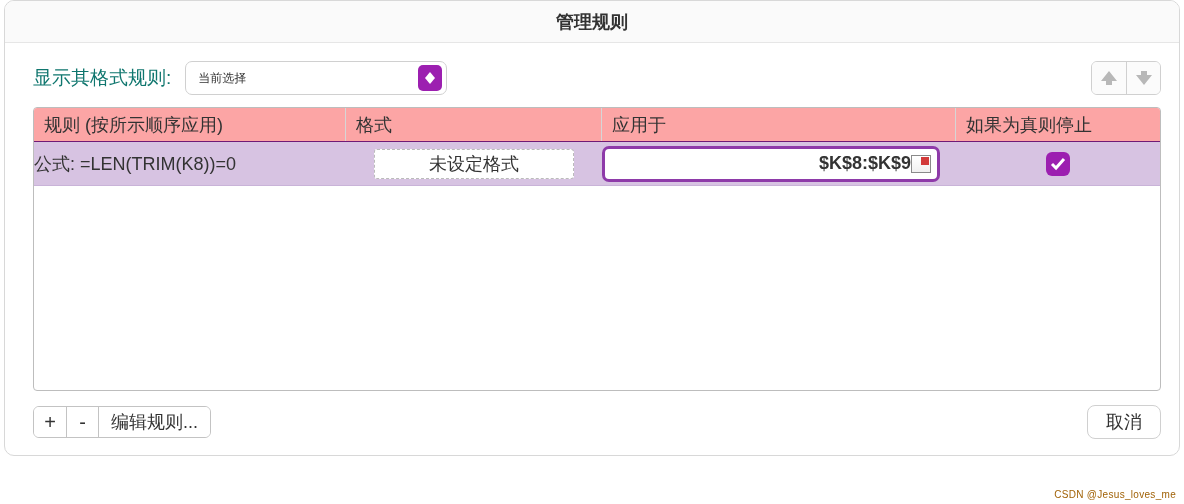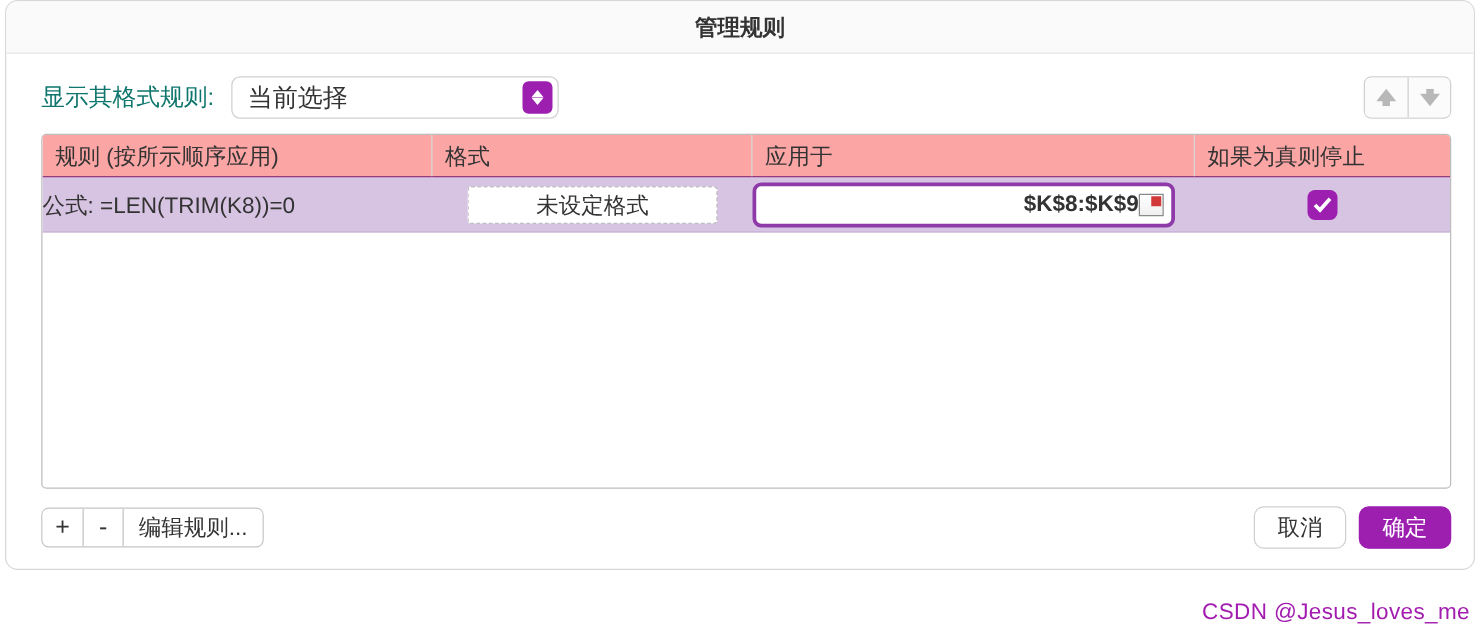--- a/index.html
+++ b/index.html
@@ -42,21 +42,21 @@
   .combo {
     display: inline-flex;
     align-items: center;
     justify-content: space-between;
     width: 262px;
     height: 34px;
     border: 1px solid #d0d0d0;
     border-radius: 7px;
     background: #fff;
     padding: 0 4px 0 12px;
-    font-size: 20px;
+    font-size: 12px;
   }
   .stepper {
     width: 24px;
     height: 26px;
     border-radius: 5px;
     background: #9c1fb0;
     display: flex;
     flex-direction: column;
     align-items: center;
     justify-content: center;
@@ -168,22 +168,22 @@
     display: inline-flex;
     align-items: center;
     margin-left: 10px;
   }
   .btn-cancel { background: #fff; border: 1px solid #d0d0d0; }
   .btn-ok { background: #9c1fb0; color: #fff; border: 1px solid #9c1fb0; font-weight: 500; }
   .watermark {
     position: absolute;
     right: 8px;
     bottom: 4px;
-    font-size: 18px;
-    color: #a21caf;
+    font-size: 10px;
+    color: #a16207;
     letter-spacing: 0.3px;
   }
 </style>
 </head>
 <body>
 
 <div class="dialog">
   <div class="titlebar">管理规则</div>
 
   <div class="toolbar">
@@ -245,17 +245,16 @@
   </div>
 
   <div class="bottom">
     <div class="btn-group">
       <div class="sq-btn">+</div>
       <div class="sq-btn">-</div>
       <div class="edit-btn">编辑规则...</div>
     </div>
     <span class="spacer"></span>
     <div class="push-btn btn-cancel">取消</div>
-    <div class="push-btn btn-ok">确定</div>
   </div>
 </div>
 
 <div class="watermark">CSDN @Jesus_loves_me</div>
 
 </body></html>

